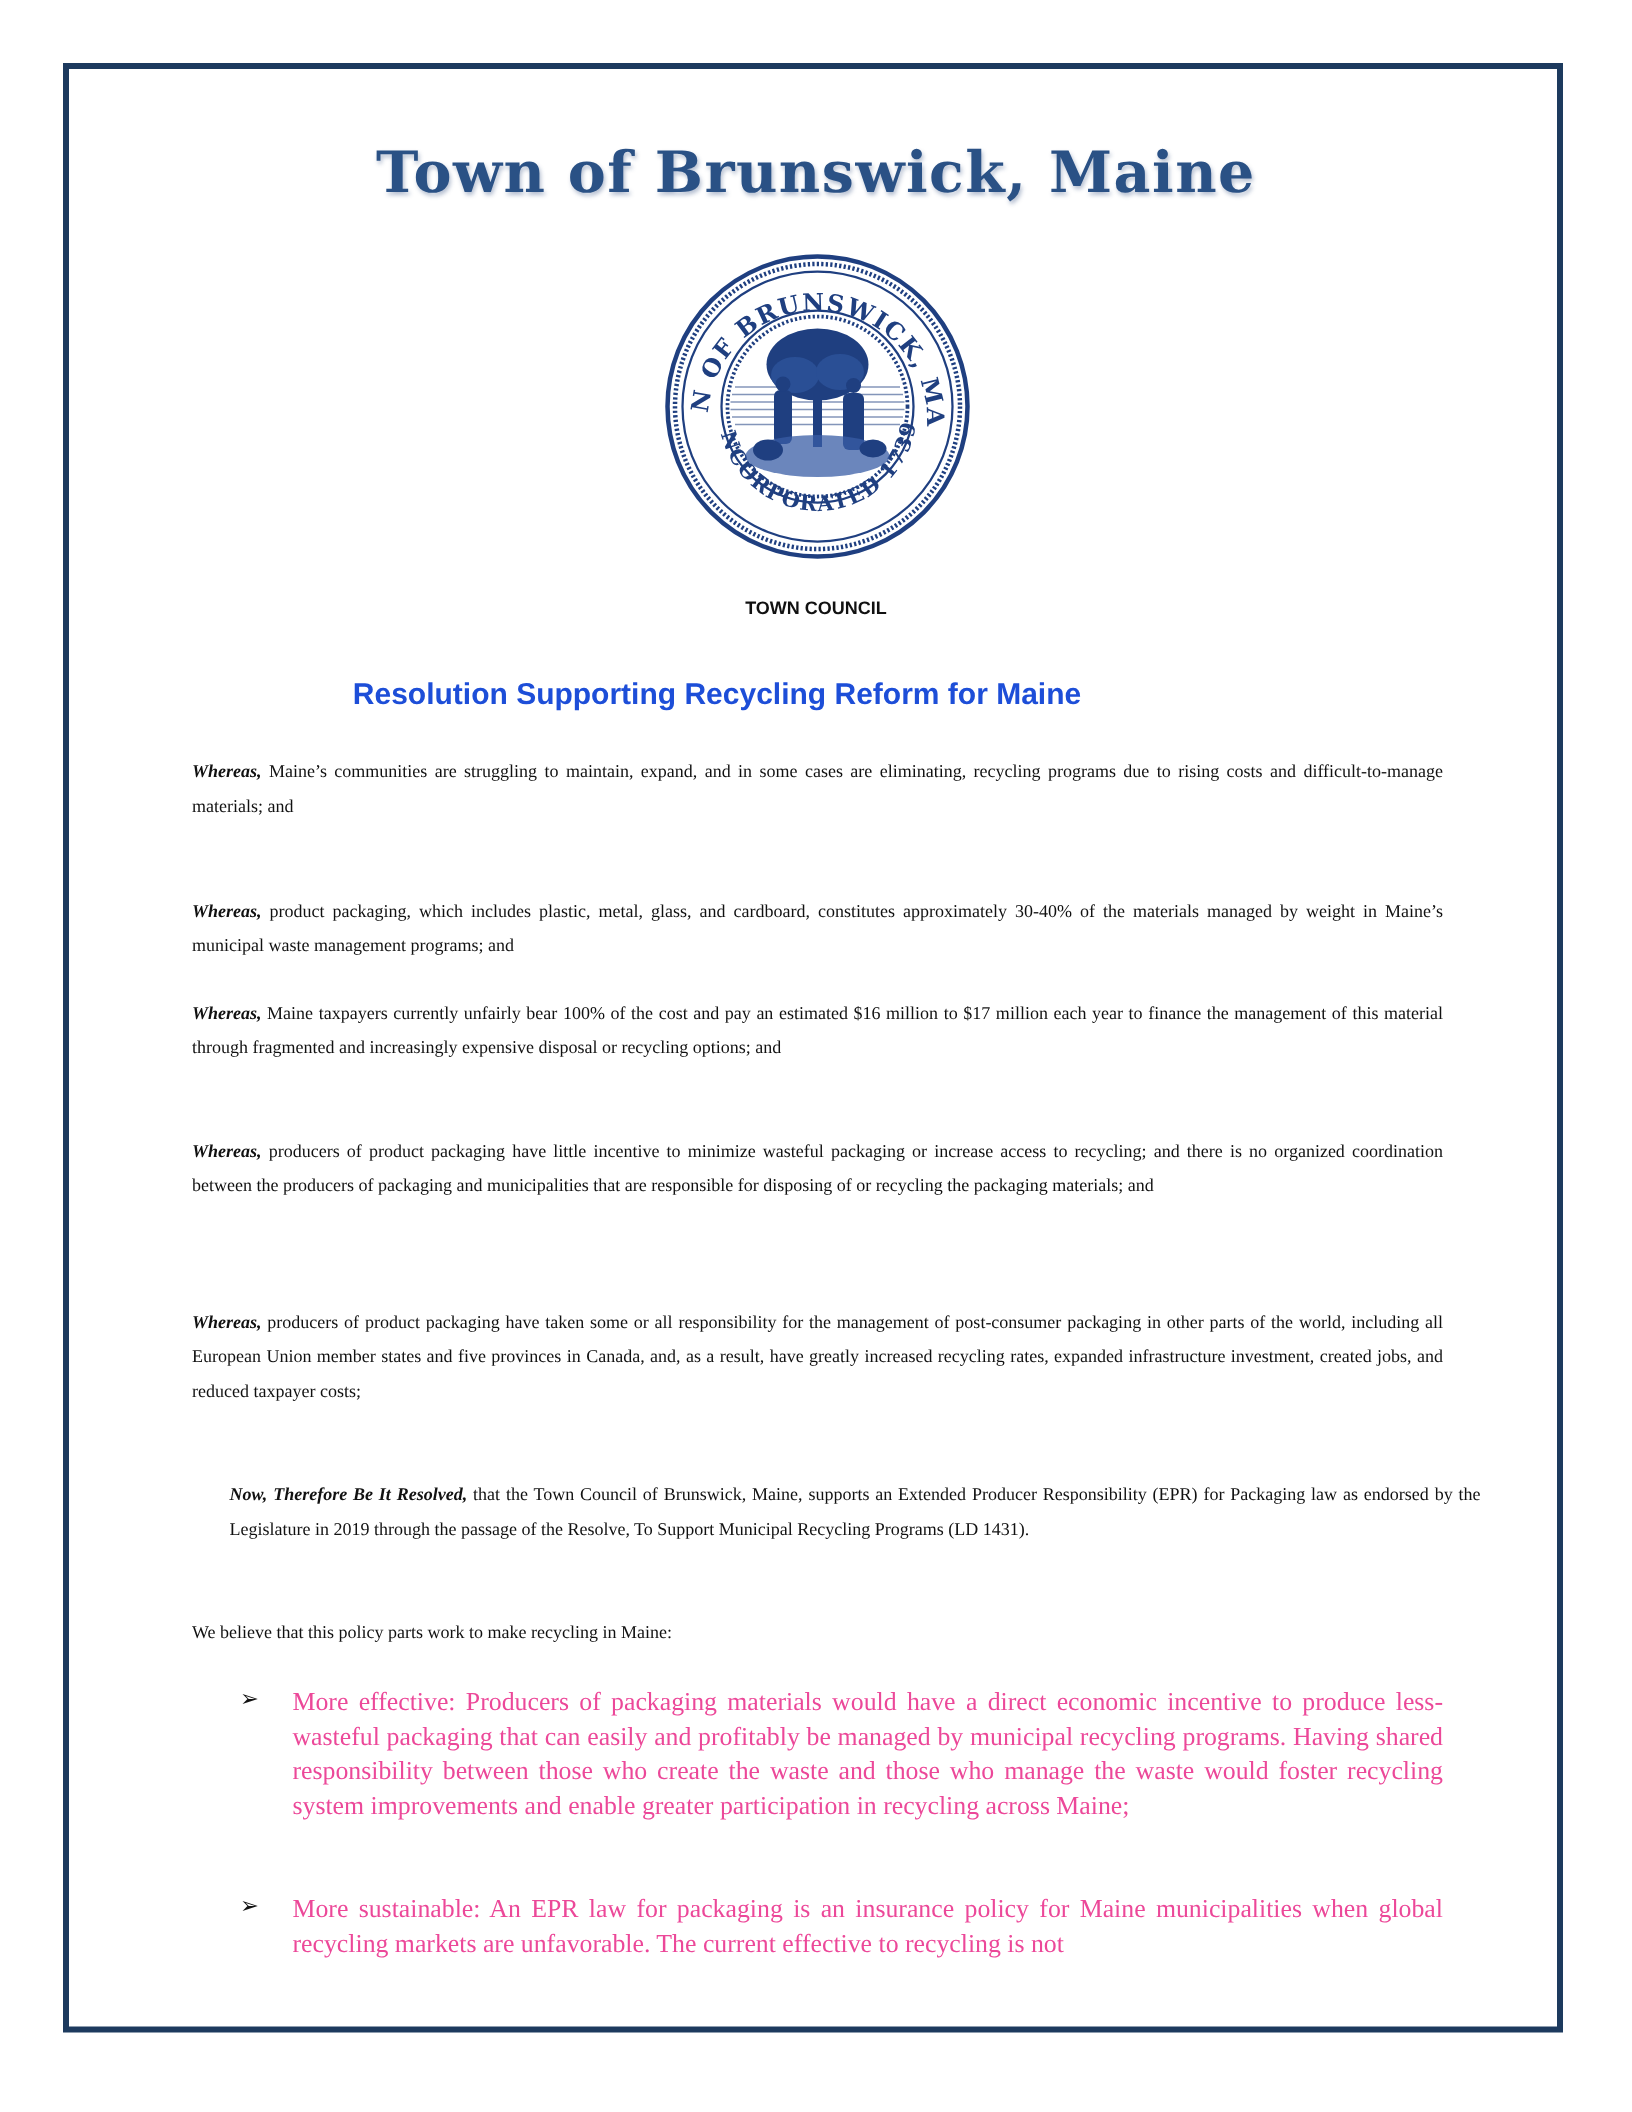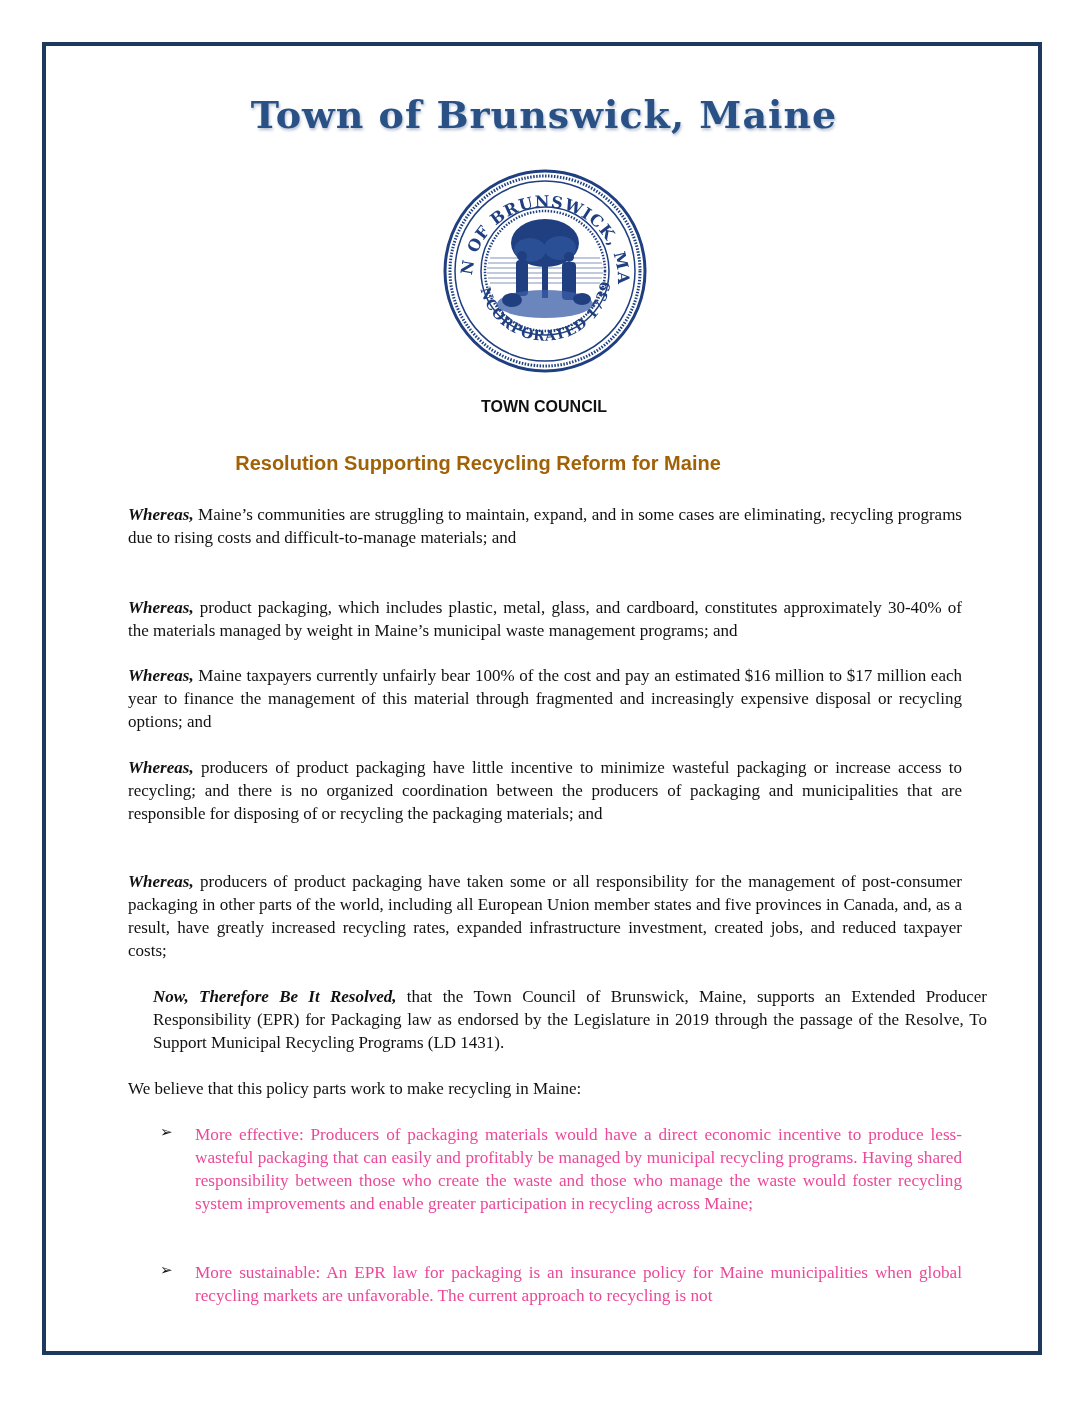--- a/index.html
+++ b/index.html
@@ -10,29 +10,29 @@
   }
   .town-title {
     position: absolute; left: 0; width: 1088px; top: 92px; text-align: center;
     font-family: "DejaVu Serif", serif; font-weight: bold; font-size: 38px;
     color: #2a5185; letter-spacing: 1px;
     text-shadow: 1px 2px 3px rgba(40,70,120,0.35);
   }
   .seal { position: absolute; left: 442px; top: 168px; width: 206px; height: 206px; }
   .council {
     position: absolute; left: 0; width: 1088px; top: 398px; text-align: center;
-    font-family: "Liberation Sans", sans-serif; font-weight: bold; font-size: 16px; color: #111;
+    font-family: "Liberation Sans", sans-serif; font-weight: bold; font-size: 12px; color: #111;
   }
   .resolution-title {
     position: absolute; left: 0; width: 956px; top: 452px; text-align: center;
-    font-family: "Liberation Sans", sans-serif; font-weight: bold; font-size: 20px; color: #a16207;
+    font-family: "Liberation Sans", sans-serif; font-weight: bold; font-size: 20px; color: #1d4ed8;
   }
   .body-text {
     position: absolute; left: 128px; width: 834px;
-    font-family: "Liberation Serif", serif; font-size: 17px; line-height: 23px;
+    font-family: "Liberation Serif", serif; font-size: 12px; line-height: 23px;
     color: #111; text-align: justify; margin: 0;
   }
   .lead { font-weight: bold; font-style: italic; }
   .bullet-wrap { position: absolute; left: 160px; width: 802px; }
   .bullet-marker {
     position: absolute; left: 0; top: 0; font-family: "DejaVu Sans", sans-serif;
     font-size: 15px; color: #111;
   }
   .bullet-text {
     margin: 0 0 0 35px; font-family: "Liberation Serif", serif; font-size: 17.2px;
@@ -116,14 +116,14 @@
 
 <p class="body-text" style="top:1077px;">We believe that this policy parts work to make recycling in Maine:</p>
 
 <div class="bullet-wrap" style="top:1123px;">
   <span class="bullet-marker">➢</span>
   <p class="bullet-text">More effective: Producers of packaging materials would have a direct economic incentive to produce less-wasteful packaging that can easily and profitably be managed by municipal recycling programs. Having shared responsibility between those who create the waste and those who manage the waste would foster recycling system improvements and enable greater participation in recycling across Maine;</p>
 </div>
 
 <div class="bullet-wrap" style="top:1261px;">
   <span class="bullet-marker">➢</span>
-  <p class="bullet-text">More sustainable: An EPR law for packaging is an insurance policy for Maine municipalities when global recycling markets are unfavorable. The current approach to recycling is not</p>
+  <p class="bullet-text">More sustainable: An EPR law for packaging is an insurance policy for Maine municipalities when global recycling markets are unfavorable. The current effective to recycling is not</p>
 </div>
 
 </body></html>

